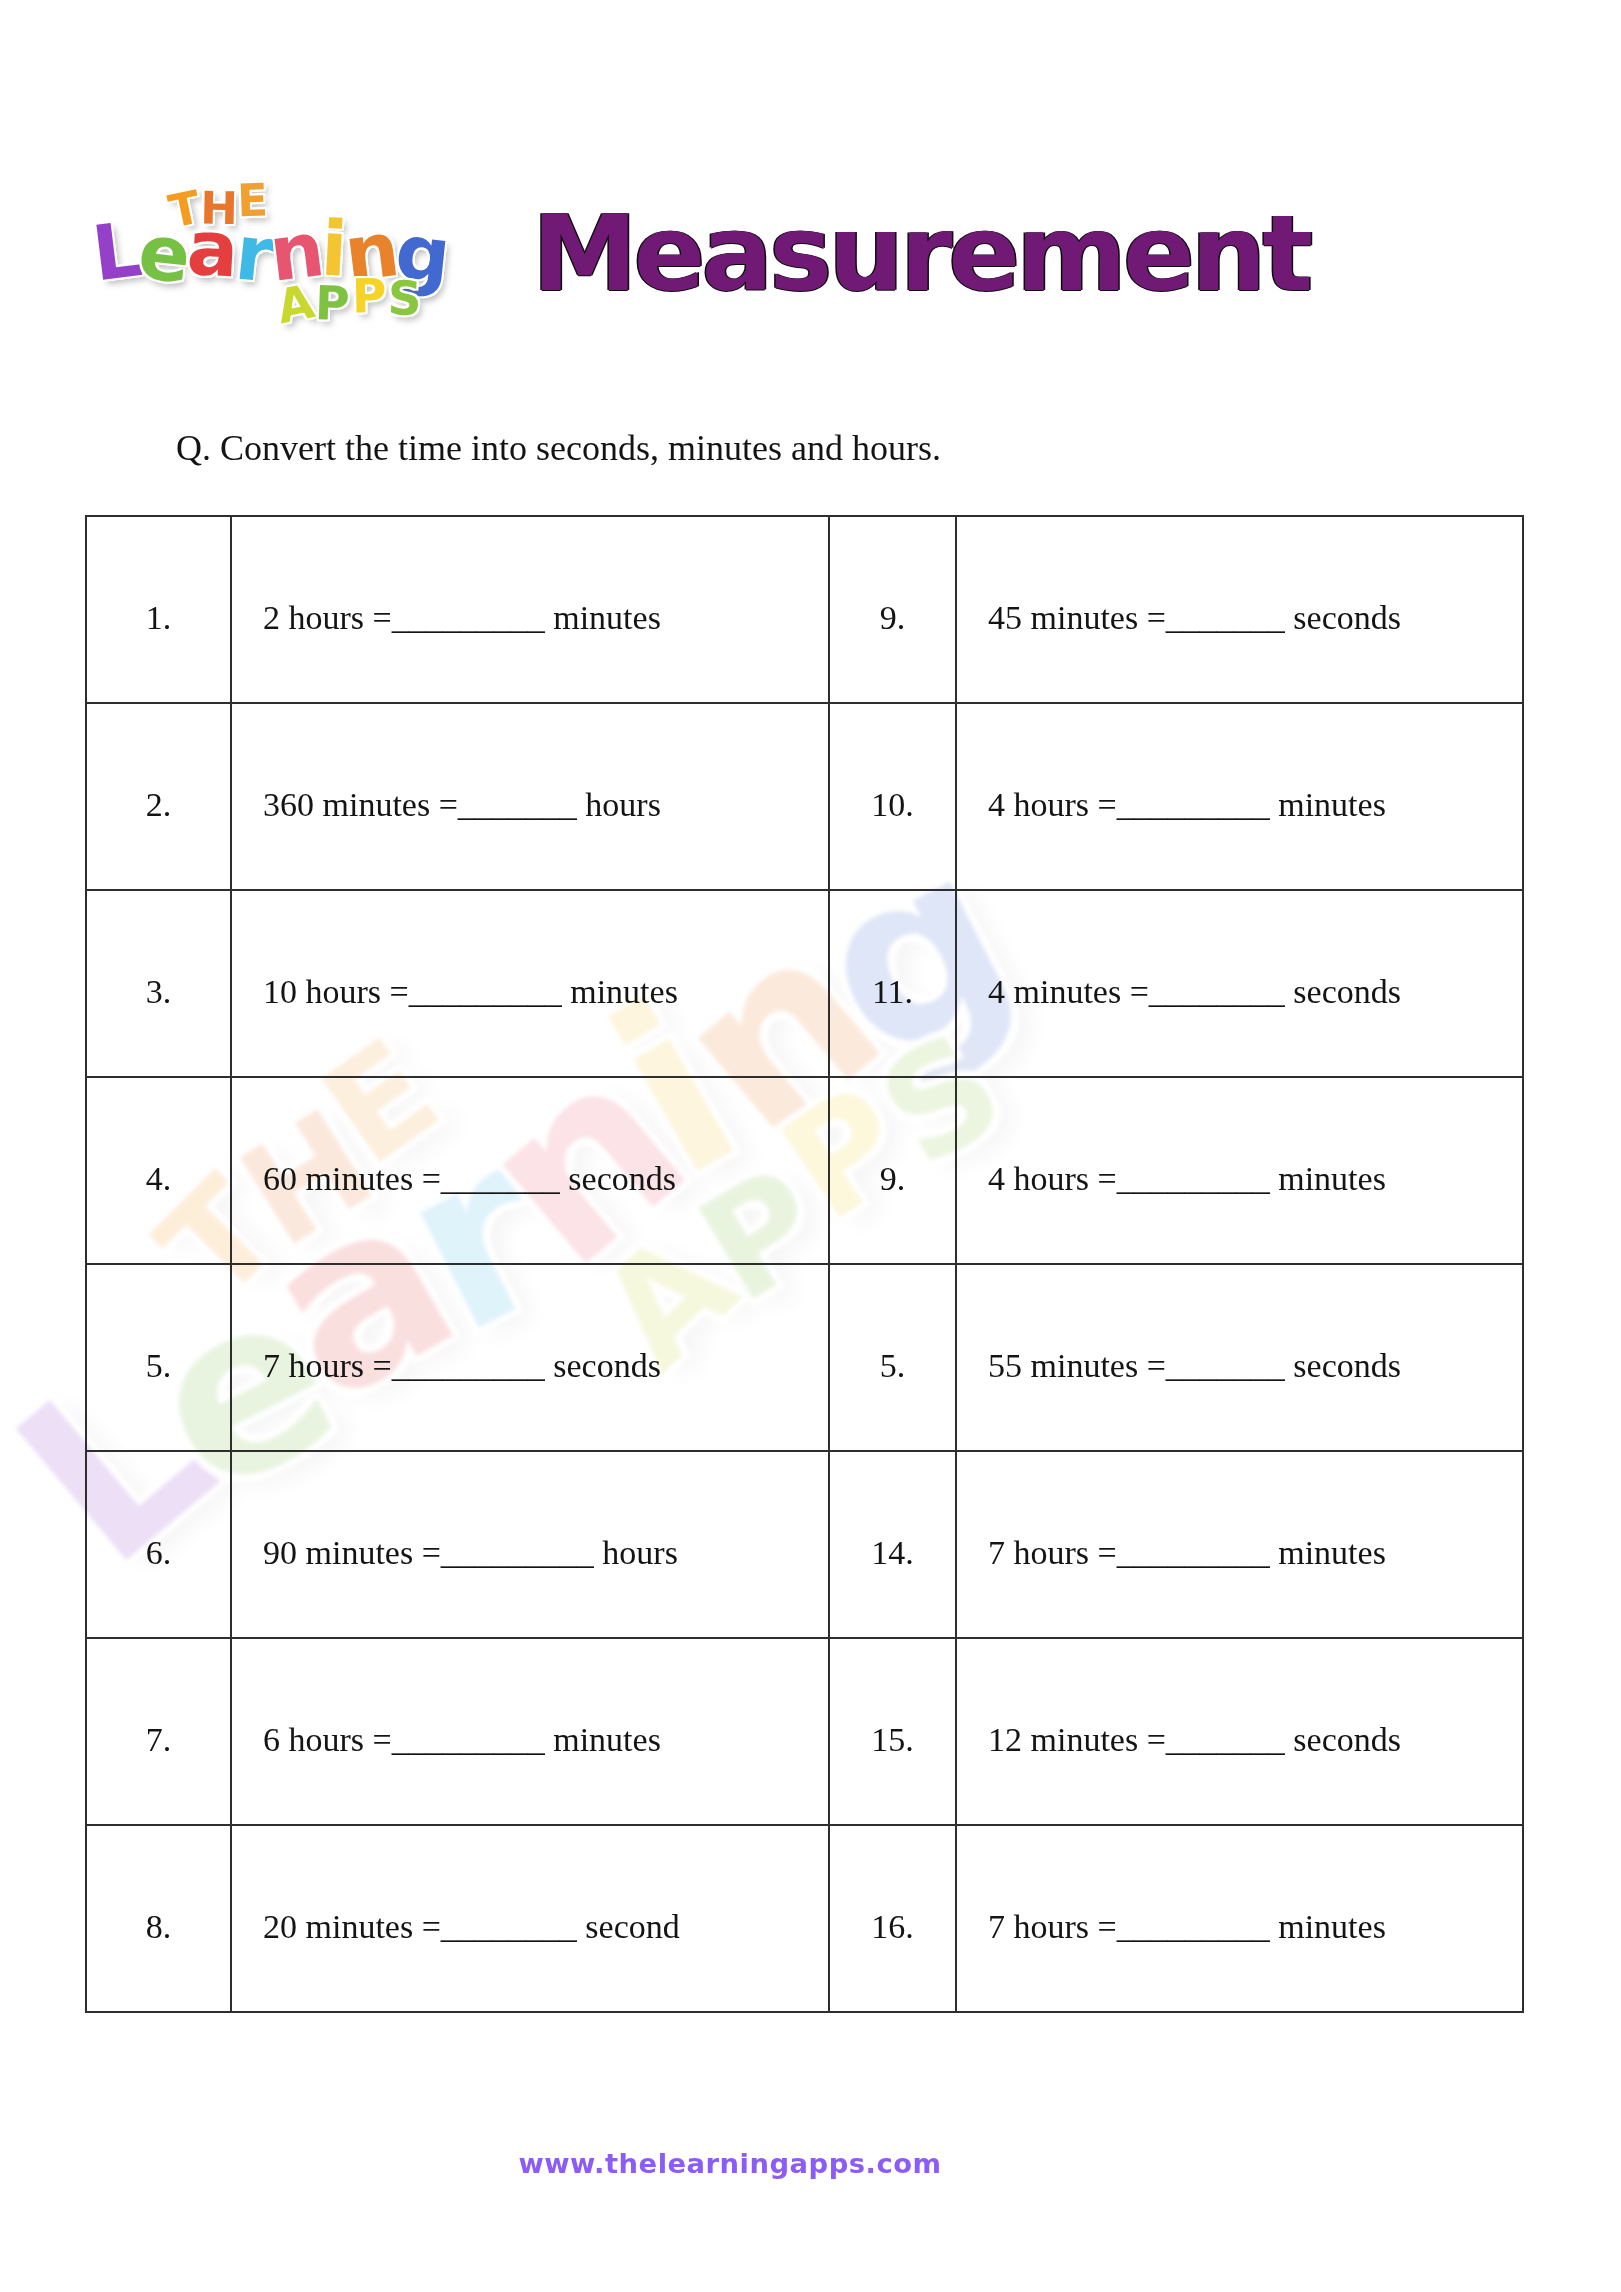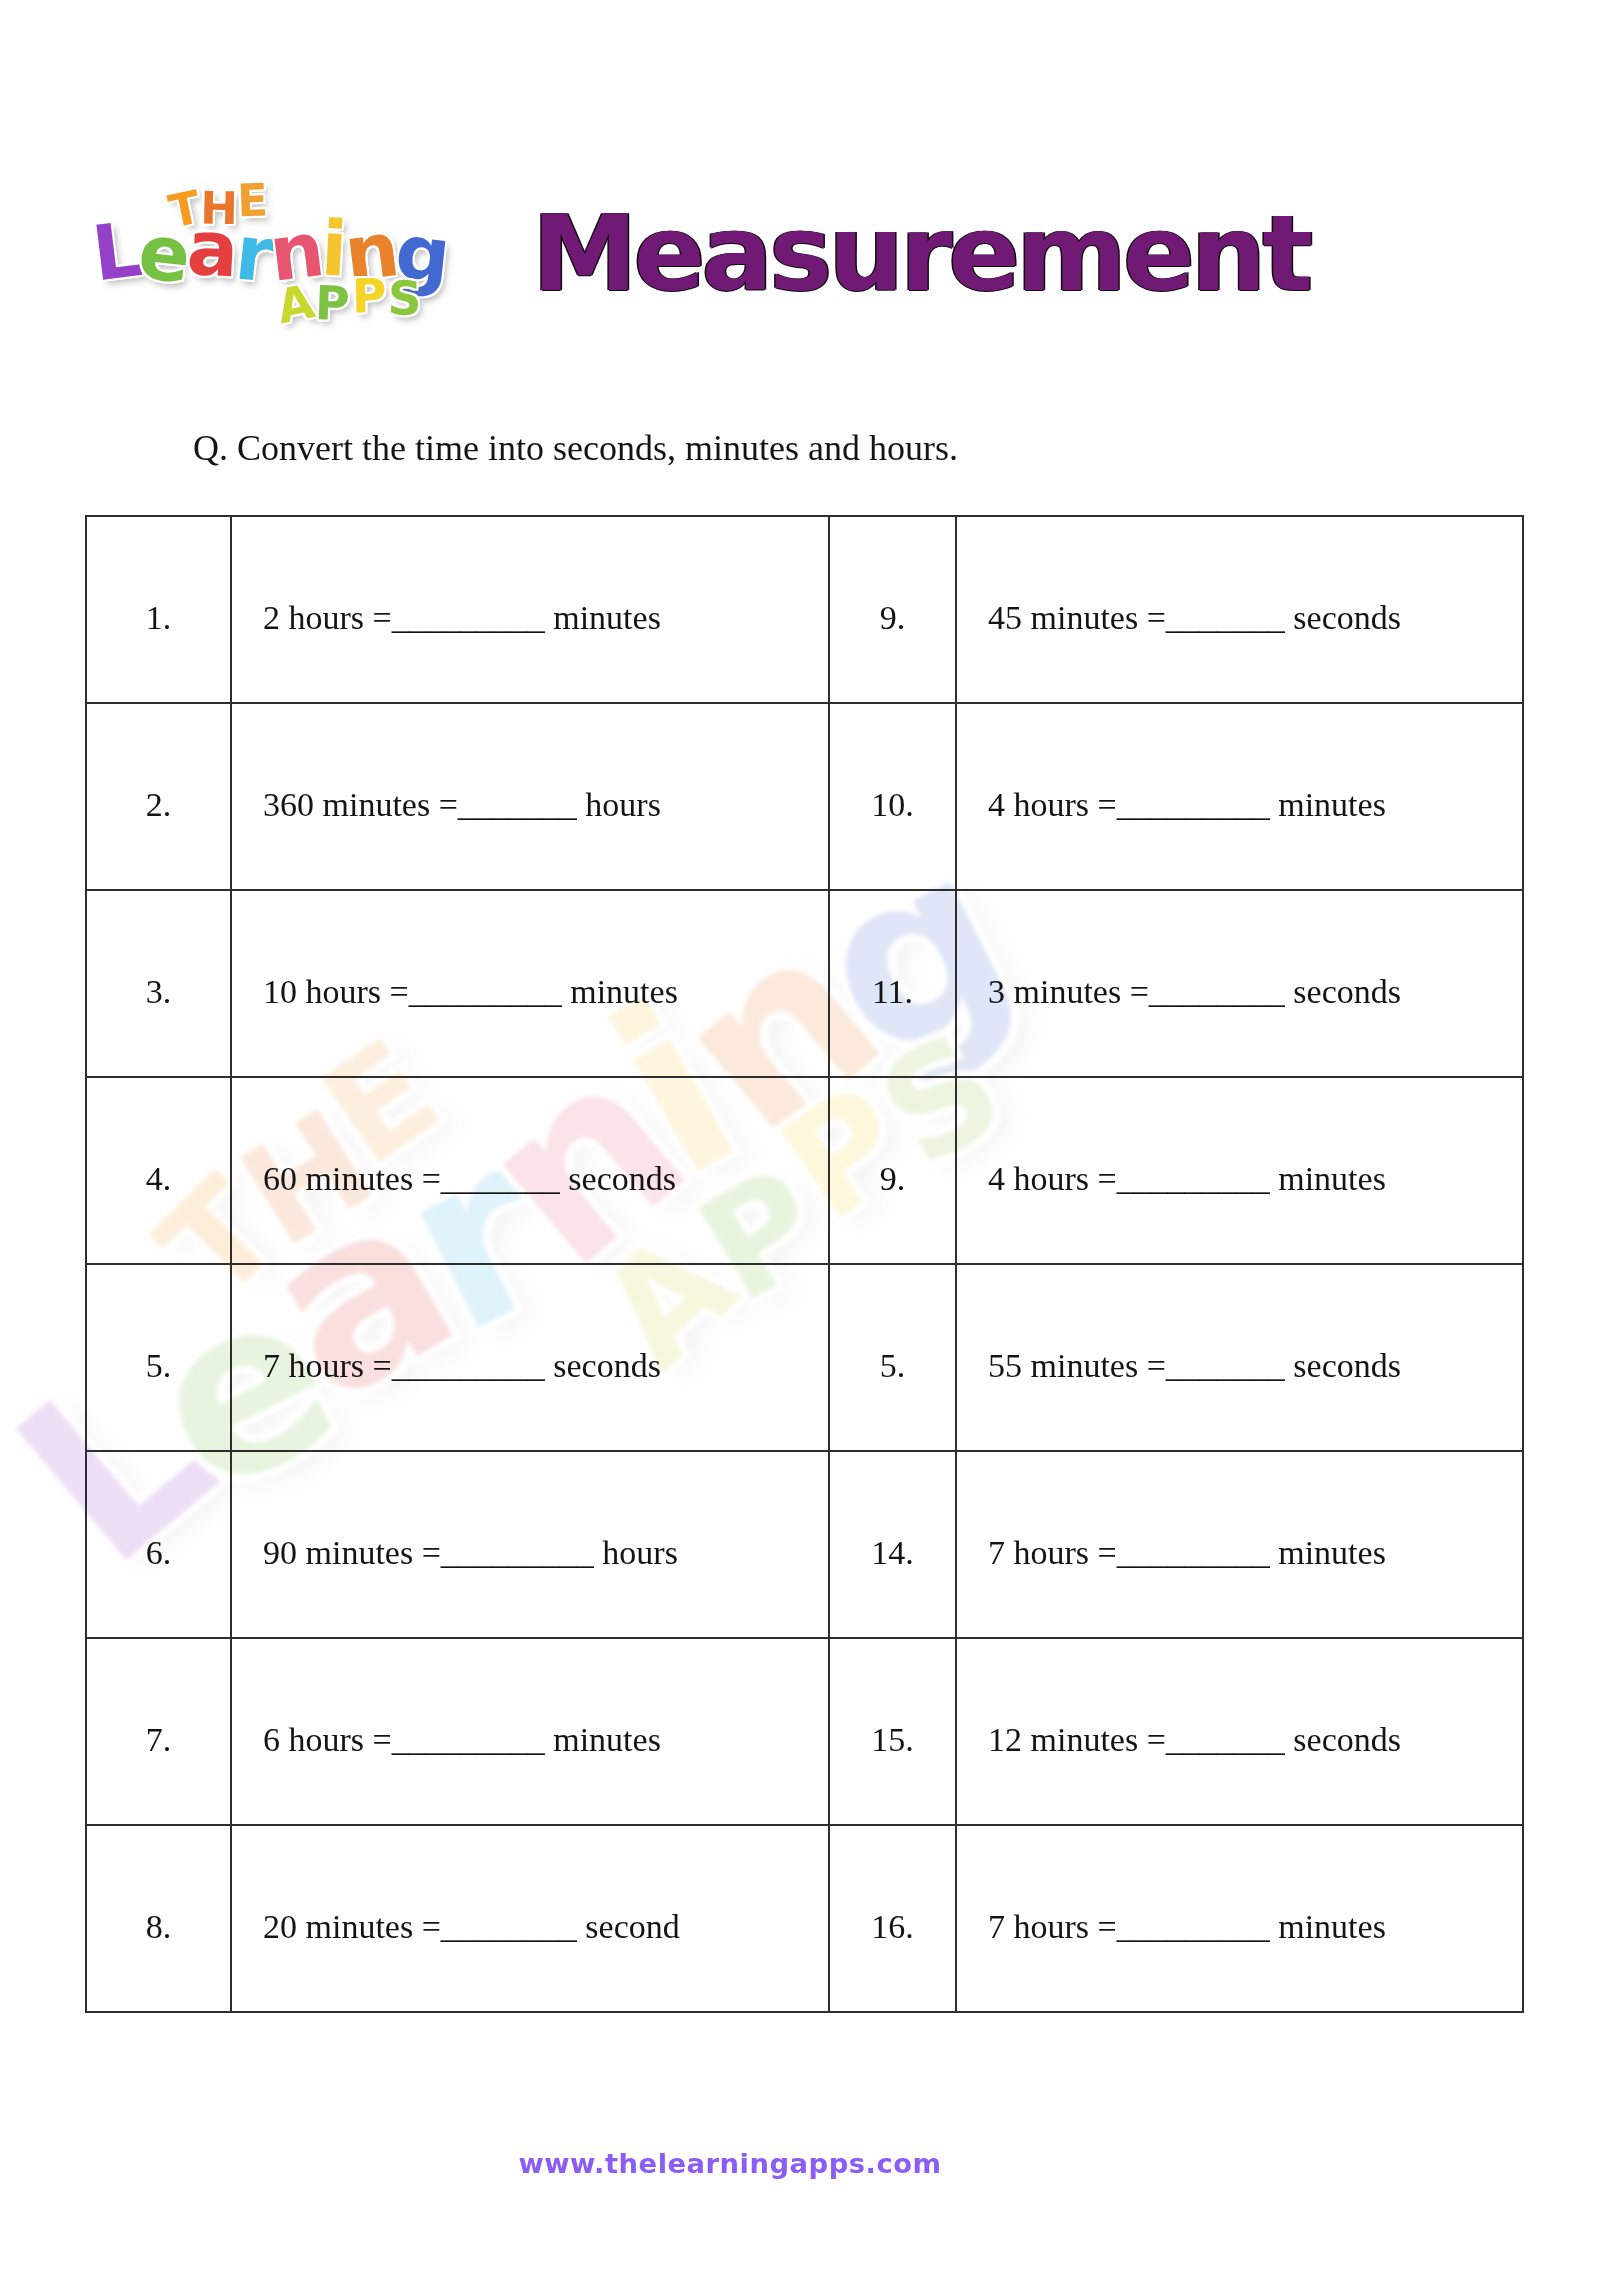--- a/index.html
+++ b/index.html
@@ -38,21 +38,21 @@
     font-family:"DejaVu Sans", sans-serif;
     font-weight:bold;
     font-size:106px;
     letter-spacing:-3.9px;
     color:#701a75;
     text-shadow:1.5px 0 0 #0d0d0d, -1.5px 0 0 #0d0d0d, 0 1px 0 #0d0d0d;
   }
 
   
   .question {
-    position:absolute; left:193px; top:427px; z-index:2;
+    position:absolute; left:176px; top:427px; z-index:2;
     font-size:36px;
     margin:0;
   }
 
   
   .watermark {
     position:absolute; left:59px; top:470px; width:1019px; height:1372px;
     display:flex; align-items:center; justify-content:center;
     opacity:0.16; filter:blur(2px);
     pointer-events:none; z-index:0;
@@ -130,21 +130,21 @@
       <tr>
         <td class="num"><span>2.</span></td>
         <td class="q"><span>360 minutes =_______ hours</span></td>
         <td class="num"><span>10.</span></td>
         <td class="q"><span>4 hours =_________ minutes</span></td>
       </tr>
       <tr>
         <td class="num"><span>3.</span></td>
         <td class="q"><span>10 hours =_________ minutes</span></td>
         <td class="num"><span>11.</span></td>
-        <td class="q"><span>3 minutes =________ seconds</span></td>
+        <td class="q"><span>4 minutes =________ seconds</span></td>
       </tr>
       <tr>
         <td class="num"><span>4.</span></td>
         <td class="q"><span>60 minutes =_______ seconds</span></td>
         <td class="num"><span>9.</span></td>
         <td class="q"><span>4 hours =_________ minutes</span></td>
       </tr>
       <tr>
         <td class="num"><span>5.</span></td>
         <td class="q"><span>7 hours =_________ seconds</span></td>

